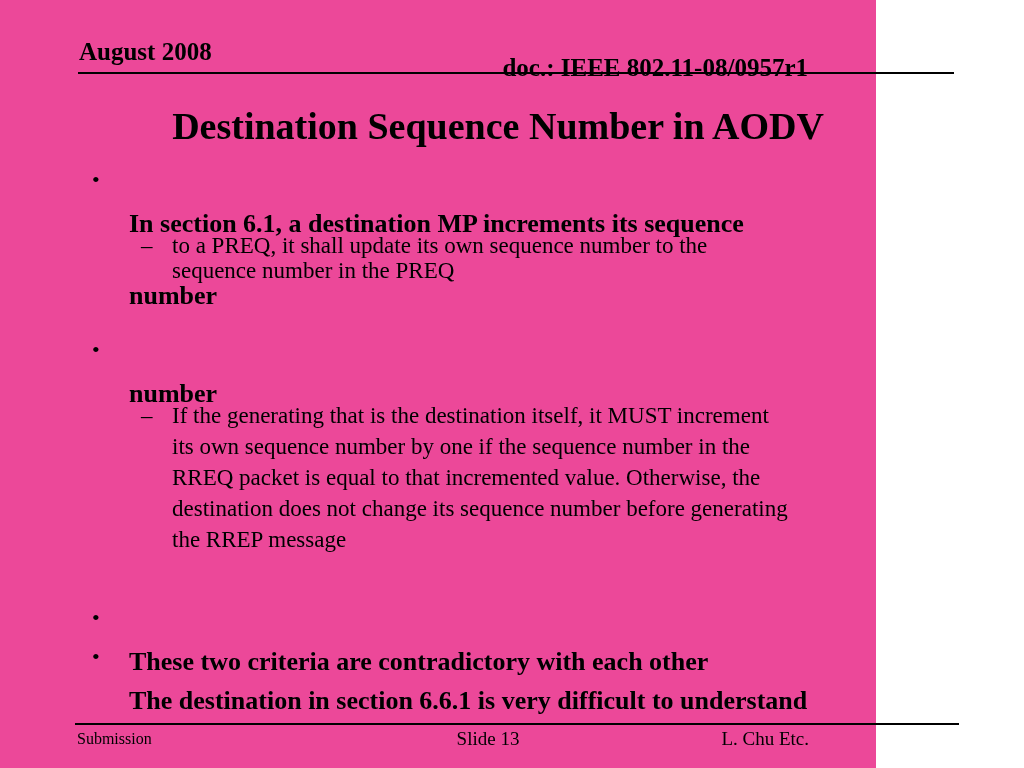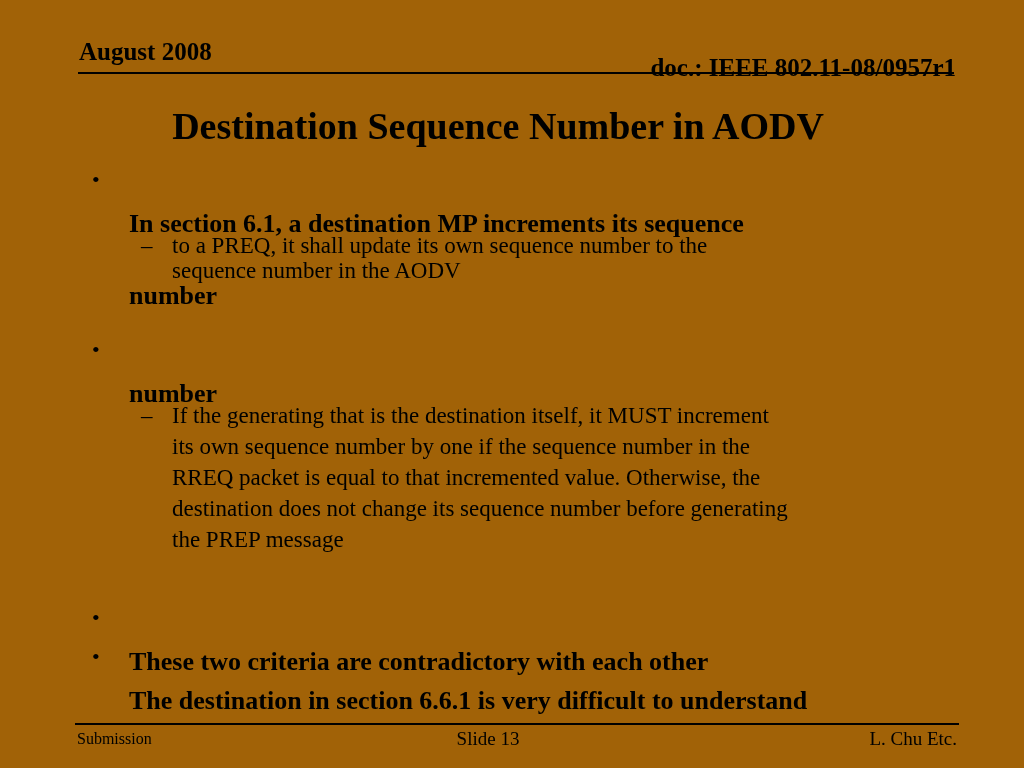--- a/index.html
+++ b/index.html
@@ -7,23 +7,23 @@
     padding: 0;
     width: 1024px;
     height: 768px;
     background: #ffffff;
     overflow: hidden;
     font-family: "Liberation Serif", "DejaVu Serif", serif;
     color: #000000;
   }
   .slide {
     position: relative;
-    width: 1024px;
+    width: 876px;
     height: 768px;
-    background: #a16207;
+    background: #ec4899;
   }
   
   .hdr-left {
     position: absolute;
     left: 79px;
     top: 38px;
     font-size: 25px;
     font-weight: bold;
     line-height: 28px;
     white-space: nowrap;
@@ -134,39 +134,39 @@
     <div class="text">
       <div class="line">In section 6.1, a destination MP increments its sequence</div>
       <div class="line">number</div>
     </div>
   </div>
 
   <div class="bullet l2 sb1" style="top:233px;">
     <div class="marker">–</div>
     <div class="text">
       <div class="line">to a PREQ, it shall update its own sequence number to the</div>
-      <div class="line">sequence number in the AODV</div>
+      <div class="line">sequence number in the PREQ</div>
     </div>
   </div>
 
   <div class="bullet l1" style="top:336px;">
     <div class="marker">•</div>
     <div class="text">
       <div class="line">number</div>
     </div>
   </div>
 
   <div class="bullet l2 sb2" style="top:400px;">
     <div class="marker">–</div>
     <div class="text">
       <div class="line">If the generating that is the destination itself, it MUST increment</div>
       <div class="line">its own sequence number by one if the sequence number in the</div>
       <div class="line">RREQ packet is equal to that incremented value. Otherwise, the</div>
       <div class="line">destination does not change its sequence number before generating</div>
-      <div class="line">the PREP message</div>
+      <div class="line">the RREP message</div>
     </div>
   </div>
 
   <div class="bullet l1" style="top:604px;">
     <div class="marker">•</div>
     <div class="text">
       <div class="line">These two criteria are contradictory with each other</div>
     </div>
   </div>
 

